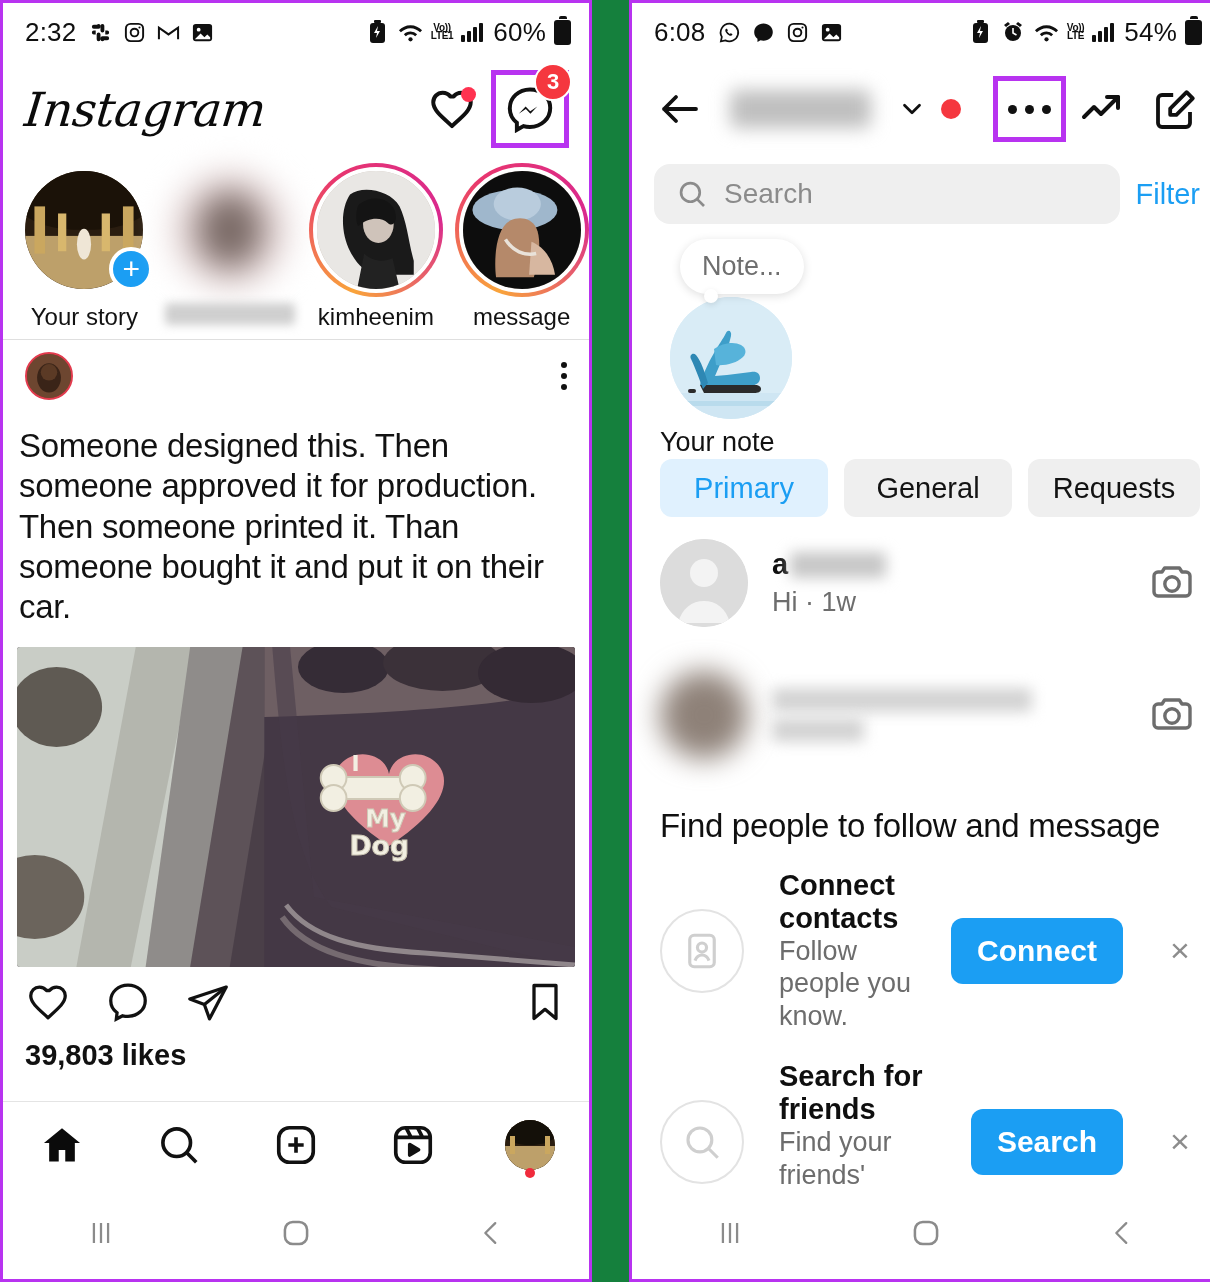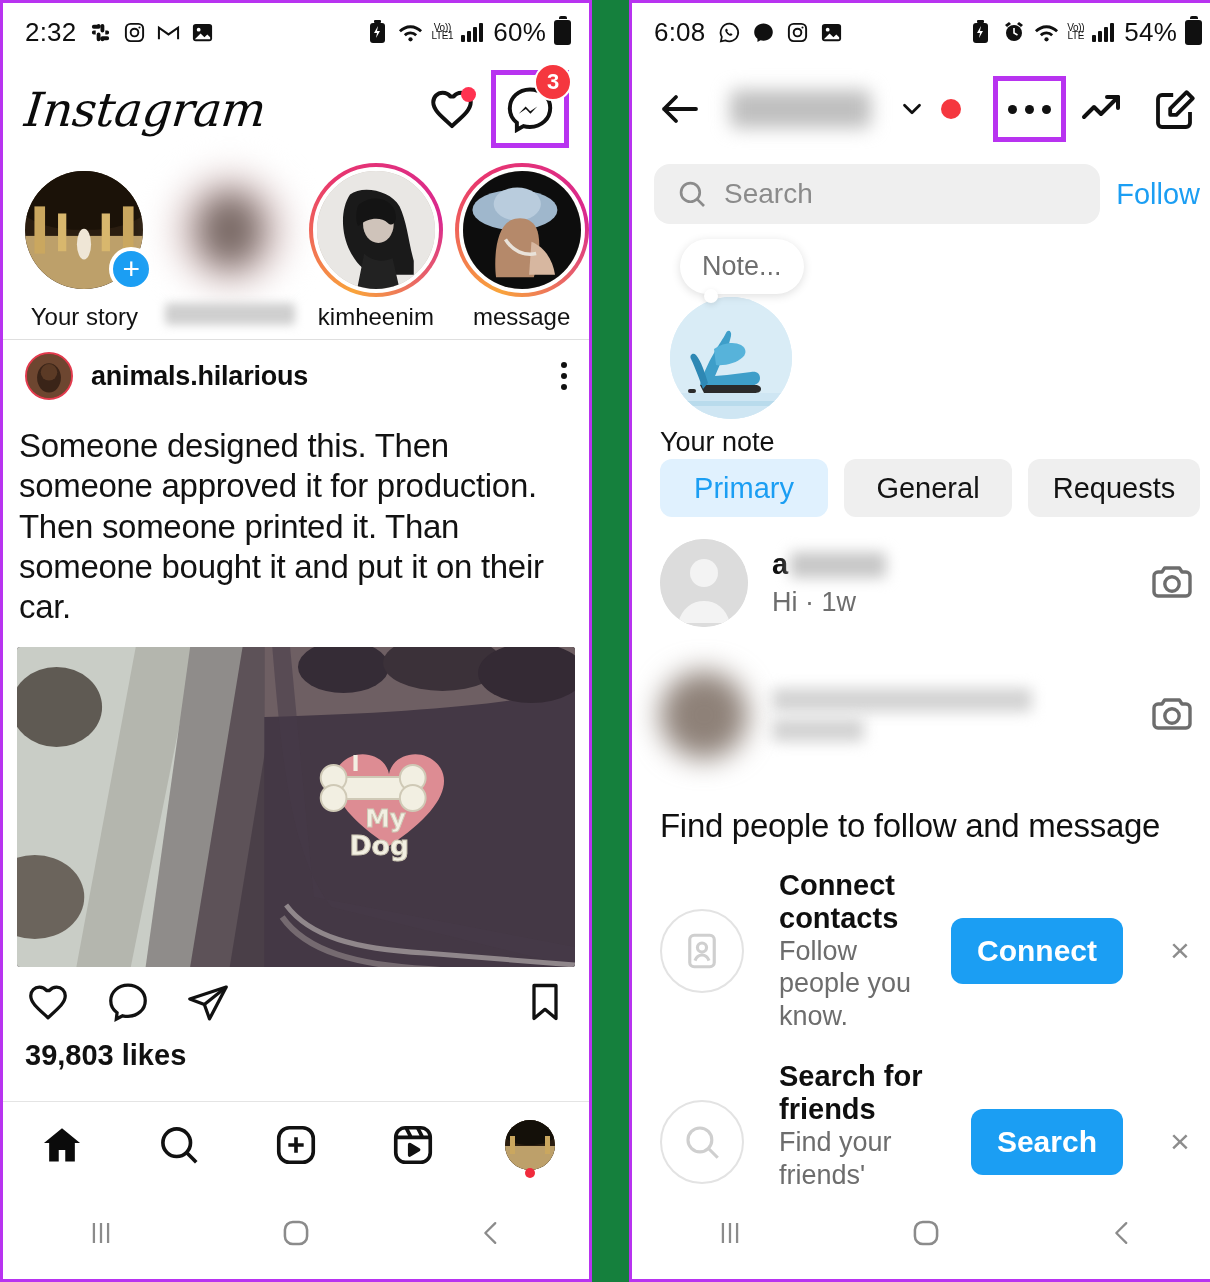--- a/index.html
+++ b/index.html
@@ -26,21 +26,21 @@
     letter-spacing: .2px;
   }
   .sb-time { font-size: 26px; font-weight: 400; margin-right: 12px; }
   .sb-left-icons { display: flex; align-items: center; gap: 9px; }
   .sb-right { margin-left: auto; display: flex; align-items: center; gap: 8px; }
   .sb-ico { width: 25px; height: 25px; display: inline-flex; align-items: center; justify-content: center; }
   .sb-ico svg { display: block; }
   .sb-pct { font-size: 26px; margin-left: 2px; }
   .volte {
     display: inline-flex; flex-direction: column; align-items: center;
-    line-height: .82; font-size: 10px; font-weight: 400; letter-spacing: -.3px;
+    line-height: .82; font-size: 10px; font-weight: 700; letter-spacing: -.3px;
   }
   .bars { display: flex; align-items: flex-end; gap: 2px; height: 20px; }
   .bars i { display: block; width: 4px; background: #101010; border-radius: 1px; }
   .bars i:nth-child(1) { height: 7px; }
   .bars i:nth-child(2) { height: 11px; }
   .bars i:nth-child(3) { height: 15px; }
   .bars i:nth-child(4) { height: 19px; }
   .batt {
     width: 17px; height: 25px; border-radius: 3px; background: #101010;
     position: relative;
@@ -387,21 +387,20 @@
     <div class="divider-line"></div>
 
     <div class="post-head">
       <div class="pf-avatar">
         <svg viewBox="0 0 48 48" width="44" height="44">
             <rect width="48" height="48" fill="#6d4630"></rect>
             <ellipse cx="24" cy="26" rx="13" ry="16" fill="#3a2418"></ellipse>
             <ellipse cx="24" cy="20" rx="9" ry="9" fill="#5b3a25"></ellipse>
           </svg>
       </div>
-      <div class="pf-name">animals.hilarious</div>
       <div class="kebab">
           <i></i>
           <i></i>
           <i></i>
         </div>
     </div>
 
     <div class="post-text">Someone designed this. Then someone approved it for production. Then someone printed it. Than someone bought it and put it on their car.</div>
 
     <div class="post-image">
@@ -622,21 +621,21 @@
     </div>
 
     <div class="searchrow">
       <div class="searchbox">
         <svg width="32" height="32" viewBox="0 0 24 24" fill="none" stroke="#8b8b8b" stroke-width="2">
             <circle cx="10.8" cy="10.8" r="7"></circle>
             <path d="M16 16l5 5"></path>
           </svg>
         <span>Search</span>
       </div>
-      <span class="filter-link">Follow</span>
+      <span class="filter-link">Filter</span>
     </div>
 
     <div class="note-area">
       <div class="note-bubble">Note...</div>
       <div class="note-av">
         <svg viewBox="0 0 122 122" width="122" height="122">
           <rect width="122" height="122" fill="#d9ecf6"></rect>
           <rect y="96" width="122" height="26" fill="#cfe6f3"></rect>
           <path d="M30 88c2-8 8-22 14-32 5-9 9-14 12-20 2-4 6-2 5 3-2 10-6 18-10 26l-6 14 12-1 24-3c6-1 9 2 9 6 0 5-4 7-9 8l-36 6z" fill="#3e9ec9"></path>
           <path d="M44 52c8-6 20-8 27-4 5 3 6 8 2 12-6 6-18 9-27 8z" fill="#57b3da"></path>

